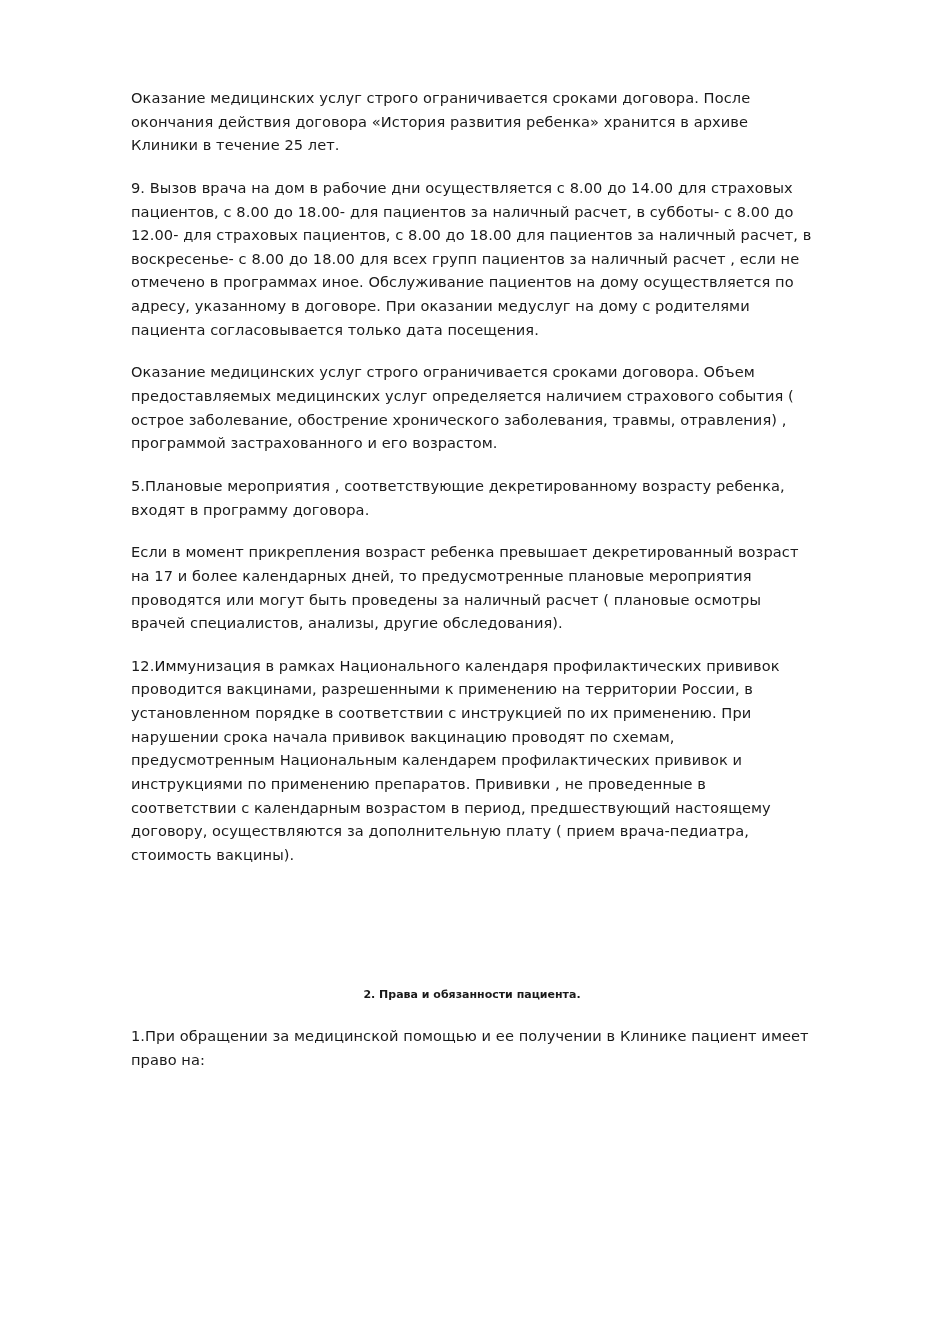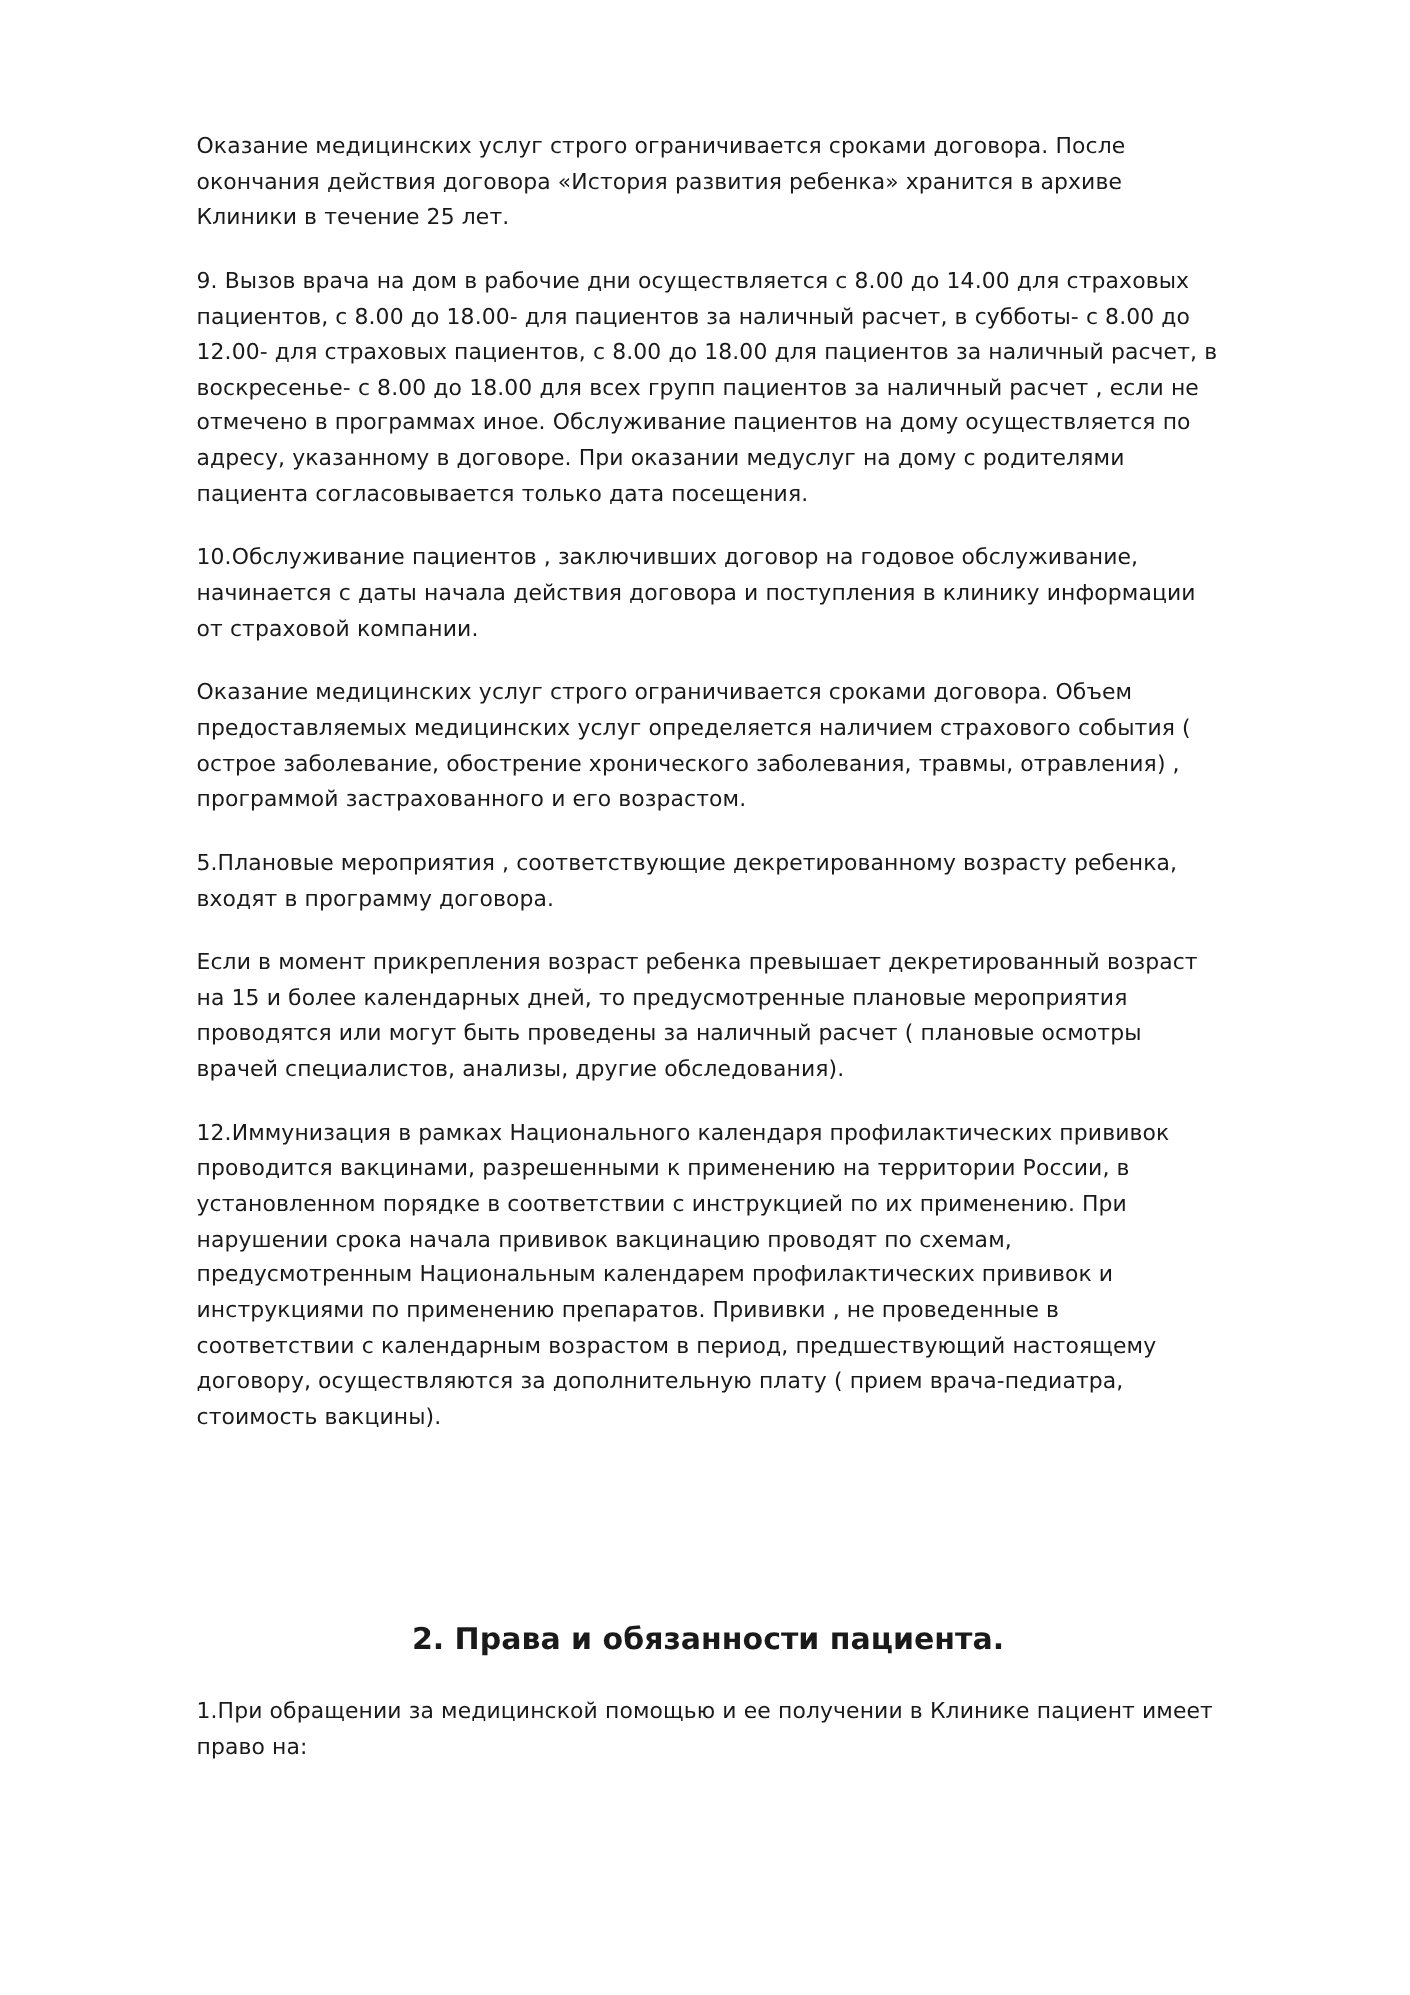--- a/index.html
+++ b/index.html
@@ -36,39 +36,38 @@
     margin-bottom: 0;
   }
   .spacer-small {
     height: 26px;
   }
   .spacer-large {
     height: 74px;
   }
   h2.section-heading {
     margin: 0 0 21px 0;
-    font-size: 20px;
+    font-size: 11px;
     line-height: 1.62;
     font-weight: bold;
     text-align: center;
     color: #1a1a1a;
   }
 </style>
 </head>
 <body>
 
 <div class="page">
   <div class="doc-body">
 
     <p class="para">Оказание медицинских услуг строго ограничивается сроками договора. После окончания действия договора «История развития ребенка» хранится в архиве Клиники в течение 25 лет.</p>
     <p class="para">9. Вызов врача на дом в рабочие дни осуществляется с 8.00 до 14.00 для страховых пациентов,  с 8.00 до 18.00- для пациентов за наличный расчет, в субботы- с 8.00 до 12.00- для страховых пациентов, с 8.00 до 18.00 для пациентов за наличный расчет, в воскресенье- с 8.00 до 18.00 для всех групп пациентов за наличный расчет , если не отмечено в программах иное. Обслуживание пациентов на дому осуществляется по адресу, указанному в договоре. При оказании медуслуг на дому  с родителями пациента  согласовывается только дата посещения.</p>
-    <p class="para">10.Обслуживание пациентов , заключивших договор на годовое обслуживание, начинается с даты начала действия договора и поступления  в клинику информации от страховой компании.</p>
     <p class="para">Оказание медицинских услуг строго ограничивается  сроками договора. Объем предоставляемых медицинских услуг определяется наличием  страхового события ( острое заболевание, обострение хронического заболевания, травмы, отравления) , программой застрахованного и его возрастом.</p>
     <p class="para">5.Плановые мероприятия ,  соответствующие декретированному возрасту ребенка, входят в программу договора.</p>
-    <p class="para">Если в момент прикрепления возраст ребенка превышает декретированный возраст на 15 и более календарных дней, то предусмотренные плановые мероприятия проводятся или могут быть проведены  за наличный расчет ( плановые осмотры врачей специалистов, анализы, другие обследования).</p>
+    <p class="para">Если в момент прикрепления возраст ребенка превышает декретированный возраст на 17 и более календарных дней, то предусмотренные плановые мероприятия проводятся или могут быть проведены  за наличный расчет ( плановые осмотры врачей специалистов, анализы, другие обследования).</p>
     <p class="para">12.Иммунизация в рамках Национального календаря профилактических прививок  проводится вакцинами, разрешенными к применению на территории России, в установленном порядке  в соответствии с инструкцией по их применению. При нарушении срока начала прививок вакцинацию проводят по схемам, предусмотренным Национальным календарем профилактических прививок и инструкциями по применению препаратов. Прививки , не проведенные в соответствии  с календарным возрастом в период, предшествующий настоящему договору, осуществляются за дополнительную плату ( прием врача-педиатра, стоимость вакцины).</p>
 
     <div class="spacer-small"></div>
 
 
     <div class="spacer-large"></div>
 
     <h2 class="section-heading">2. Права и обязанности пациента.</h2>
 
     <p class="para">1.При обращении за медицинской помощью и ее получении в Клинике пациент имеет право на:</p>

